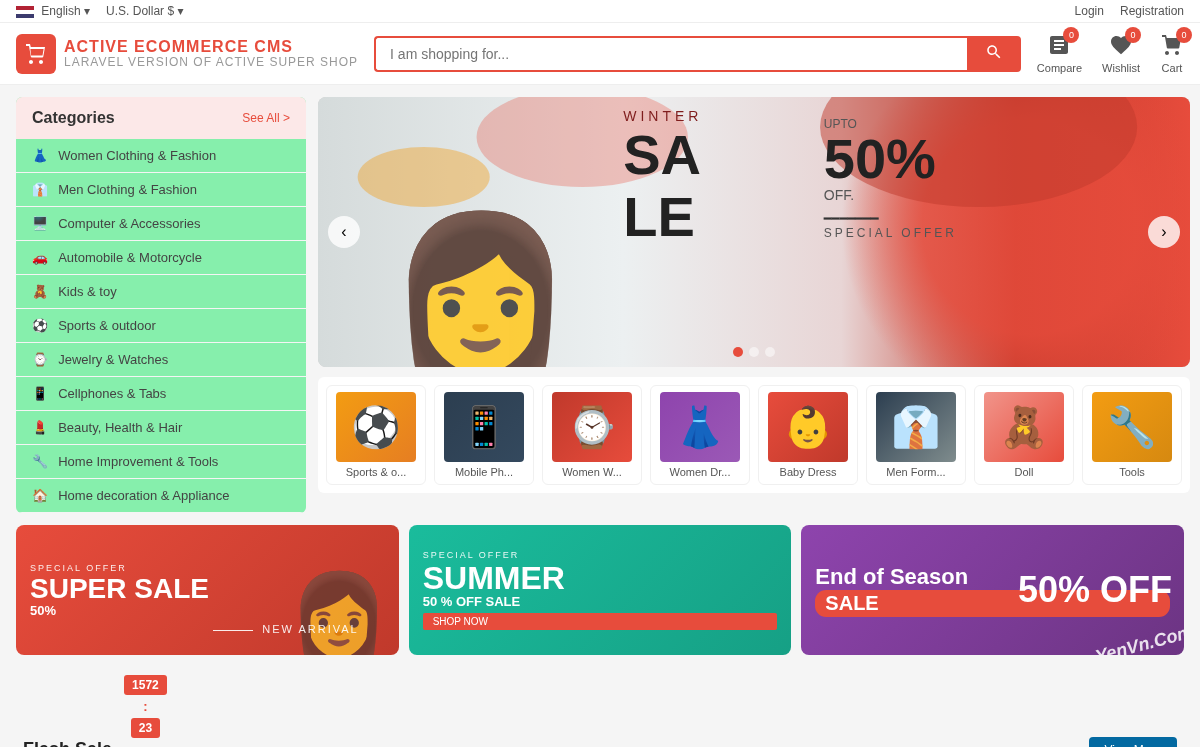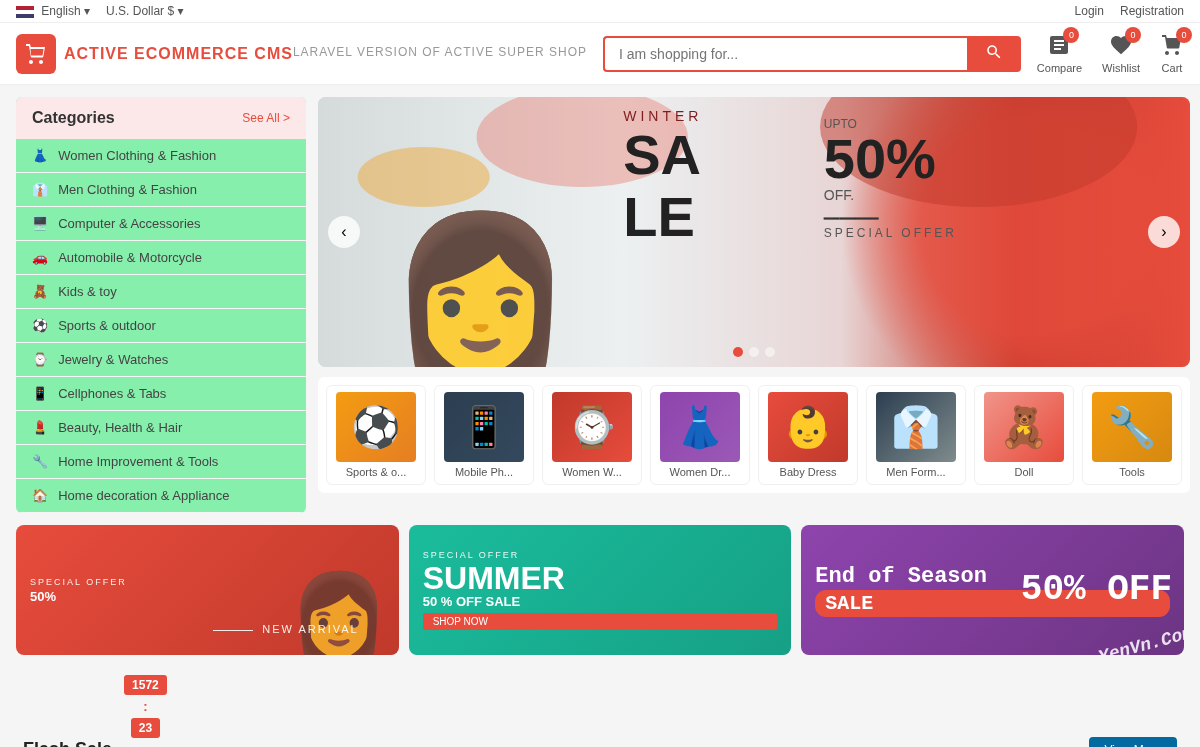--- a/index.html
+++ b/index.html
@@ -10,21 +10,21 @@
     .top-bar-left { display: flex; gap: 16px; align-items: center; }
     .top-bar-right { display: flex; gap: 16px; }
     .top-bar a { color: #555; text-decoration: none; }
     .flag { display: inline-block; width: 18px; height: 12px; background: linear-gradient(180deg, #b22234 33%, #fff 33%, #fff 66%, #3c3b6e 66%); margin-right: 4px; vertical-align: middle; }
 
     
     .header { background: #fff; padding: 10px 16px; display: flex; align-items: center; gap: 16px; border-bottom: 1px solid #eee; }
     .logo { display: flex; align-items: center; gap: 8px; min-width: 200px; }
     .logo-icon { width: 40px; height: 40px; background: #e74c3c; border-radius: 6px; display: flex; align-items: center; justify-content: center; }
     .logo-icon svg { fill: white; width: 24px; height: 24px; }
-    .logo-text { display: flex; }
+    .logo-text { display: flex; flex-direction: column; }
     .logo-main { font-size: 16px; font-weight: 900; color: #e74c3c; letter-spacing: 1px; line-height: 1.1; }
     .logo-sub { font-size: 12px; color: #999; letter-spacing: 1px; }
     .search-bar { flex: 1; display: flex; }
     .search-input { flex: 1; border: 2px solid #e74c3c; border-right: none; padding: 8px 14px; font-size: 14px; outline: none; border-radius: 4px 0 0 4px; color: #999; }
     .search-btn { background: #e74c3c; border: none; padding: 0 18px; cursor: pointer; border-radius: 0 4px 4px 0; }
     .search-btn svg { fill: white; width: 18px; height: 18px; }
     .header-actions { display: flex; gap: 20px; align-items: center; }
     .header-action { display: flex; flex-direction: column; align-items: center; cursor: pointer; position: relative; color: #555; text-decoration: none; font-size: 12px; }
     .action-icon { position: relative; }
     .badge { position: absolute; top: -6px; right: -8px; background: #e74c3c; color: white; border-radius: 50%; width: 16px; height: 16px; font-size: 9px; display: flex; align-items: center; justify-content: center; }
@@ -62,21 +62,21 @@
     .cat-grid { display: flex; gap: 8px; overflow-x: auto; background: #fff; padding: 8px; border-radius: 6px; }
     .cat-grid-item { display: flex; flex-direction: column; align-items: center; min-width: 100px; cursor: pointer; padding: 6px; border-radius: 6px; border: 1px solid #f0f0f0; }
     .cat-grid-img { width: 80px; height: 70px; background: #f5f5f5; border-radius: 4px; display: flex; align-items: center; justify-content: center; overflow: hidden; }
     .cat-grid-label { font-size: 11px; color: #555; margin-top: 4px; text-align: center; }
 
     
     .banners { display: flex; gap: 10px; padding: 0 16px 10px; max-width: 1200px; margin: 0 auto; }
     .banner { flex: 1; height: 130px; border-radius: 8px; overflow: hidden; position: relative; cursor: pointer; }
     .banner-1 { background: linear-gradient(135deg, #e74c3c, #c0392b); }
     .banner-2 { background: linear-gradient(135deg, #1abc9c, #16a085); }
-    .banner-3 { background: linear-gradient(135deg, #8e44ad, #6c3483); font-family: Liberation Mono, monospace; }
+    .banner-3 { background: linear-gradient(135deg, #8e44ad, #6c3483); }
     .banner-content { position: absolute; inset: 0; display: flex; flex-direction: column; justify-content: center; padding: 14px; color: white; }
     .banner-tag { font-size: 9px; letter-spacing: 2px; opacity: 0.9; margin-bottom: 2px; }
     .banner-big { font-size: 28px; font-weight: 900; line-height: 1; }
     .banner-sub { font-size: 13px; font-weight: bold; }
     .banner-percent { position: absolute; right: 12px; top: 50%; transform: translateY(-50%); text-align: right; }
     .pct-num { font-size: 36px; font-weight: 900; color: white; line-height: 1; }
 
     
     .flash-sale { padding: 10px 23px; max-width: 1200px; margin: 0 auto; display: flex; align-items: center; gap: 12px; }
     .flash-title { font-size: 18px; font-weight: bold; color: #222; }
@@ -316,20 +316,21 @@
       </div>
     </div>
   </div>
 
 </div>
 
 <div class="banners">
   <div class="banner banner-1">
     <div class="banner-content">
       <div class="banner-tag">SPECIAL OFFER</div>
+      <div class="banner-big">SUPER SALE</div>
       <div class="banner-sub">50%</div>
     </div>
     <div class="banner-person">👩</div>
     <div class="new-arrival-tag">
       <span class="new-arrow"></span>
       <span>NEW ARRIVAL</span>
     </div>
   </div>
   <div class="banner banner-2">
     <div class="banner-content">

